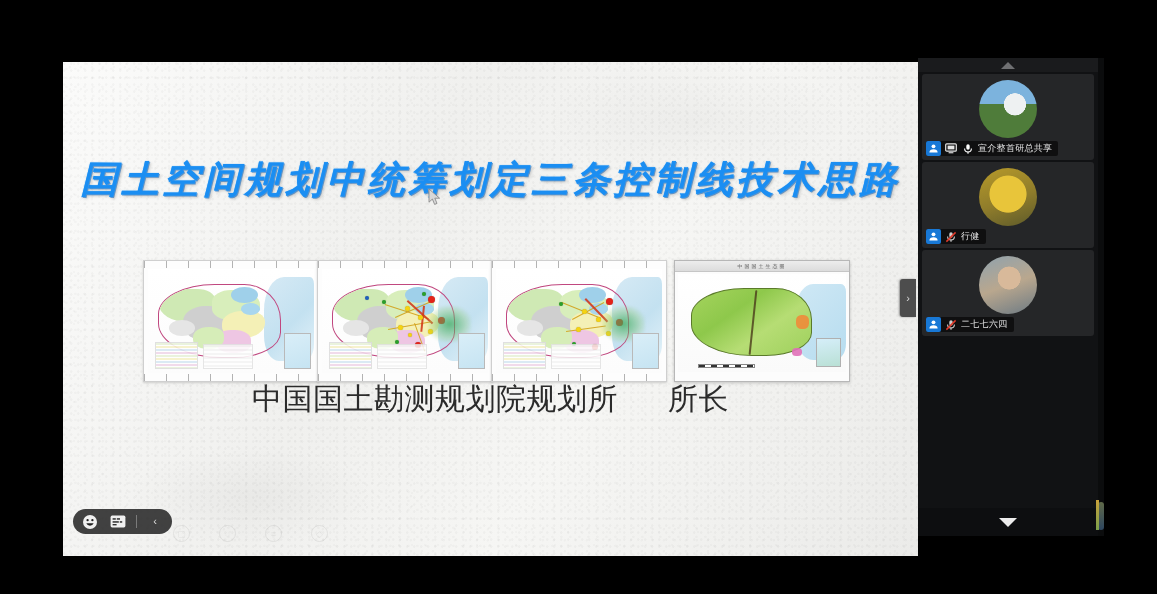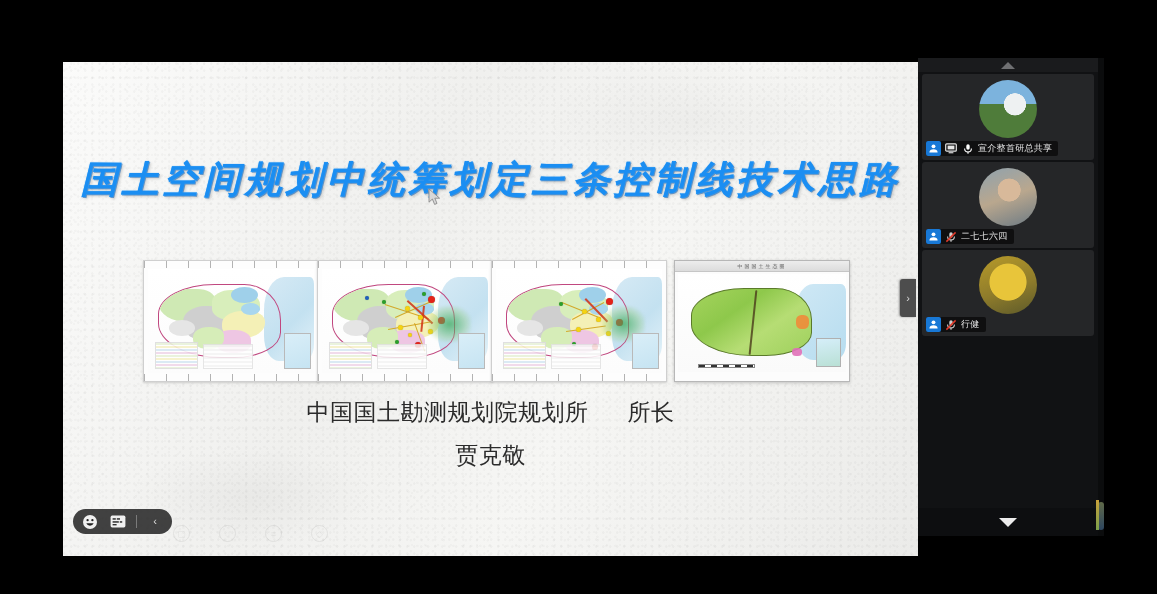--- a/index.html
+++ b/index.html
@@ -169,21 +169,21 @@
     background:linear-gradient(170deg,#d5eef9,#b9e0d5); border:.6px solid #b0b0b0; }
   .gm-scale{ position:absolute; left:12%; bottom:4%; width:34%; height:4px;
     background:repeating-linear-gradient(90deg,#333 0 6px,#fff 6px 12px); border:.5px solid #888; }
 
   
   #slide-sub1, #slide-sub2{
     position:absolute; left:0; right:0; text-align:center;
     font-family:"DejaVu Sans","Liberation Sans",sans-serif;
     color:#2b2b2b; white-space:pre;
   }
-  #slide-sub1{ top:335px; font-size:23px; letter-spacing:.5px; }
+  #slide-sub1{ top:317px; font-size:30px; letter-spacing:.5px; }
   #slide-sub2{ top:378px; font-size:23px; letter-spacing:.5px; }
 
   
   #slide-toolbar{
     position:absolute; left:10px; bottom:22px;
     height:25px; padding:0 4px;
     background:rgba(40,40,40,.88); border-radius:13px;
     display:flex; align-items:center; gap:2px;
   }
   .tb-btn{
@@ -428,21 +428,20 @@
             <div class="gm-pink"></div>
             <div class="gm-inset"></div>
             <div class="gm-scale"></div>
           </div>
         </div>
       </div>
 
     </div>
 
     <div id="slide-sub1">中国国土勘测规划院规划所     所长</div>
-    <div id="slide-sub2">贾克敬</div>
 
     <div id="ghost-icons">
       <div class="ghost">▢</div>
       <div class="ghost">◌</div>
       <div class="ghost">≡</div>
       <div class="ghost">◇</div>
     </div>
 
     <div id="slide-toolbar">
       <div class="tb-btn">
@@ -507,59 +506,59 @@
               <svg width="12" height="12" viewBox="0 0 12 12">
                 <rect x="4.3" y="1.2" width="3.4" height="5.6" rx="1.7" fill="#ffffff"></rect>
                 <path d="M2.6 5.6a3.4 3.4 0 0 0 6.8 0" fill="none" stroke="#ffffff" stroke-width="1.1"></path>
                 <rect x="5.45" y="8.6" width="1.1" height="2.2" fill="#ffffff"></rect>
               </svg>
             </div>
             <span class="tile-name">宣介整首研总共享</span>
           </div>
         </div>
         <div class="tile">
+          <div class="tile-avatar av-4"></div>
+          <div class="tile-badge">
+            <div class="b-person b-blue">
+              <svg width="11" height="11" viewBox="0 0 12 12">
+                <circle cx="6" cy="3.6" r="2.1" fill="#fff"></circle>
+                <path d="M1.5 10.4c0-2.4 2-3.6 4.5-3.6s4.5 1.2 4.5 3.6z" fill="#fff"></path>
+              </svg>
+            </div>
+            <div class="b-ico">
+              <svg width="12" height="12" viewBox="0 0 12 12">
+                <rect x="4.3" y="1.2" width="3.4" height="5.6" rx="1.7" fill="#cfcfcf"></rect>
+                <path d="M2.6 5.6a3.4 3.4 0 0 0 6.8 0" fill="none" stroke="#cfcfcf" stroke-width="1.1"></path>
+                <rect x="5.45" y="8.6" width="1.1" height="2.2" fill="#cfcfcf"></rect>
+                <line x1="1.4" y1="10.6" x2="10.6" y2="1.4" stroke="#e23a2a" stroke-width="1.5"></line>
+              </svg>
+            </div>
+            <span class="tile-name">行健</span>
+          </div>
+        </div>
+        <div class="tile">
           <div class="tile-avatar av-5"></div>
           <div class="tile-badge">
             <div class="b-person b-blue">
               <svg width="11" height="11" viewBox="0 0 12 12">
                 <circle cx="6" cy="3.6" r="2.1" fill="#fff"></circle>
                 <path d="M1.5 10.4c0-2.4 2-3.6 4.5-3.6s4.5 1.2 4.5 3.6z" fill="#fff"></path>
               </svg>
             </div>
             <div class="b-ico">
               <svg width="12" height="12" viewBox="0 0 12 12">
                 <rect x="4.3" y="1.2" width="3.4" height="5.6" rx="1.7" fill="#cfcfcf"></rect>
                 <path d="M2.6 5.6a3.4 3.4 0 0 0 6.8 0" fill="none" stroke="#cfcfcf" stroke-width="1.1"></path>
                 <rect x="5.45" y="8.6" width="1.1" height="2.2" fill="#cfcfcf"></rect>
                 <line x1="1.4" y1="10.6" x2="10.6" y2="1.4" stroke="#e23a2a" stroke-width="1.5"></line>
               </svg>
             </div>
             <span class="tile-name">二七七六四</span>
           </div>
         </div>
-        <div class="tile">
-          <div class="tile-avatar av-4"></div>
-          <div class="tile-badge">
-            <div class="b-person b-blue">
-              <svg width="11" height="11" viewBox="0 0 12 12">
-                <circle cx="6" cy="3.6" r="2.1" fill="#fff"></circle>
-                <path d="M1.5 10.4c0-2.4 2-3.6 4.5-3.6s4.5 1.2 4.5 3.6z" fill="#fff"></path>
-              </svg>
-            </div>
-            <div class="b-ico">
-              <svg width="12" height="12" viewBox="0 0 12 12">
-                <rect x="4.3" y="1.2" width="3.4" height="5.6" rx="1.7" fill="#cfcfcf"></rect>
-                <path d="M2.6 5.6a3.4 3.4 0 0 0 6.8 0" fill="none" stroke="#cfcfcf" stroke-width="1.1"></path>
-                <rect x="5.45" y="8.6" width="1.1" height="2.2" fill="#cfcfcf"></rect>
-                <line x1="1.4" y1="10.6" x2="10.6" y2="1.4" stroke="#e23a2a" stroke-width="1.5"></line>
-              </svg>
-            </div>
-            <span class="tile-name">行健</span>
-          </div>
-        </div>
       </div>
 
     <div id="roster-down">
       <div class="tri-down"></div>
     </div>
   </div>
 
   <div id="roster-scroll">
     <div id="roster-scroll-thumb"></div>
   </div>

